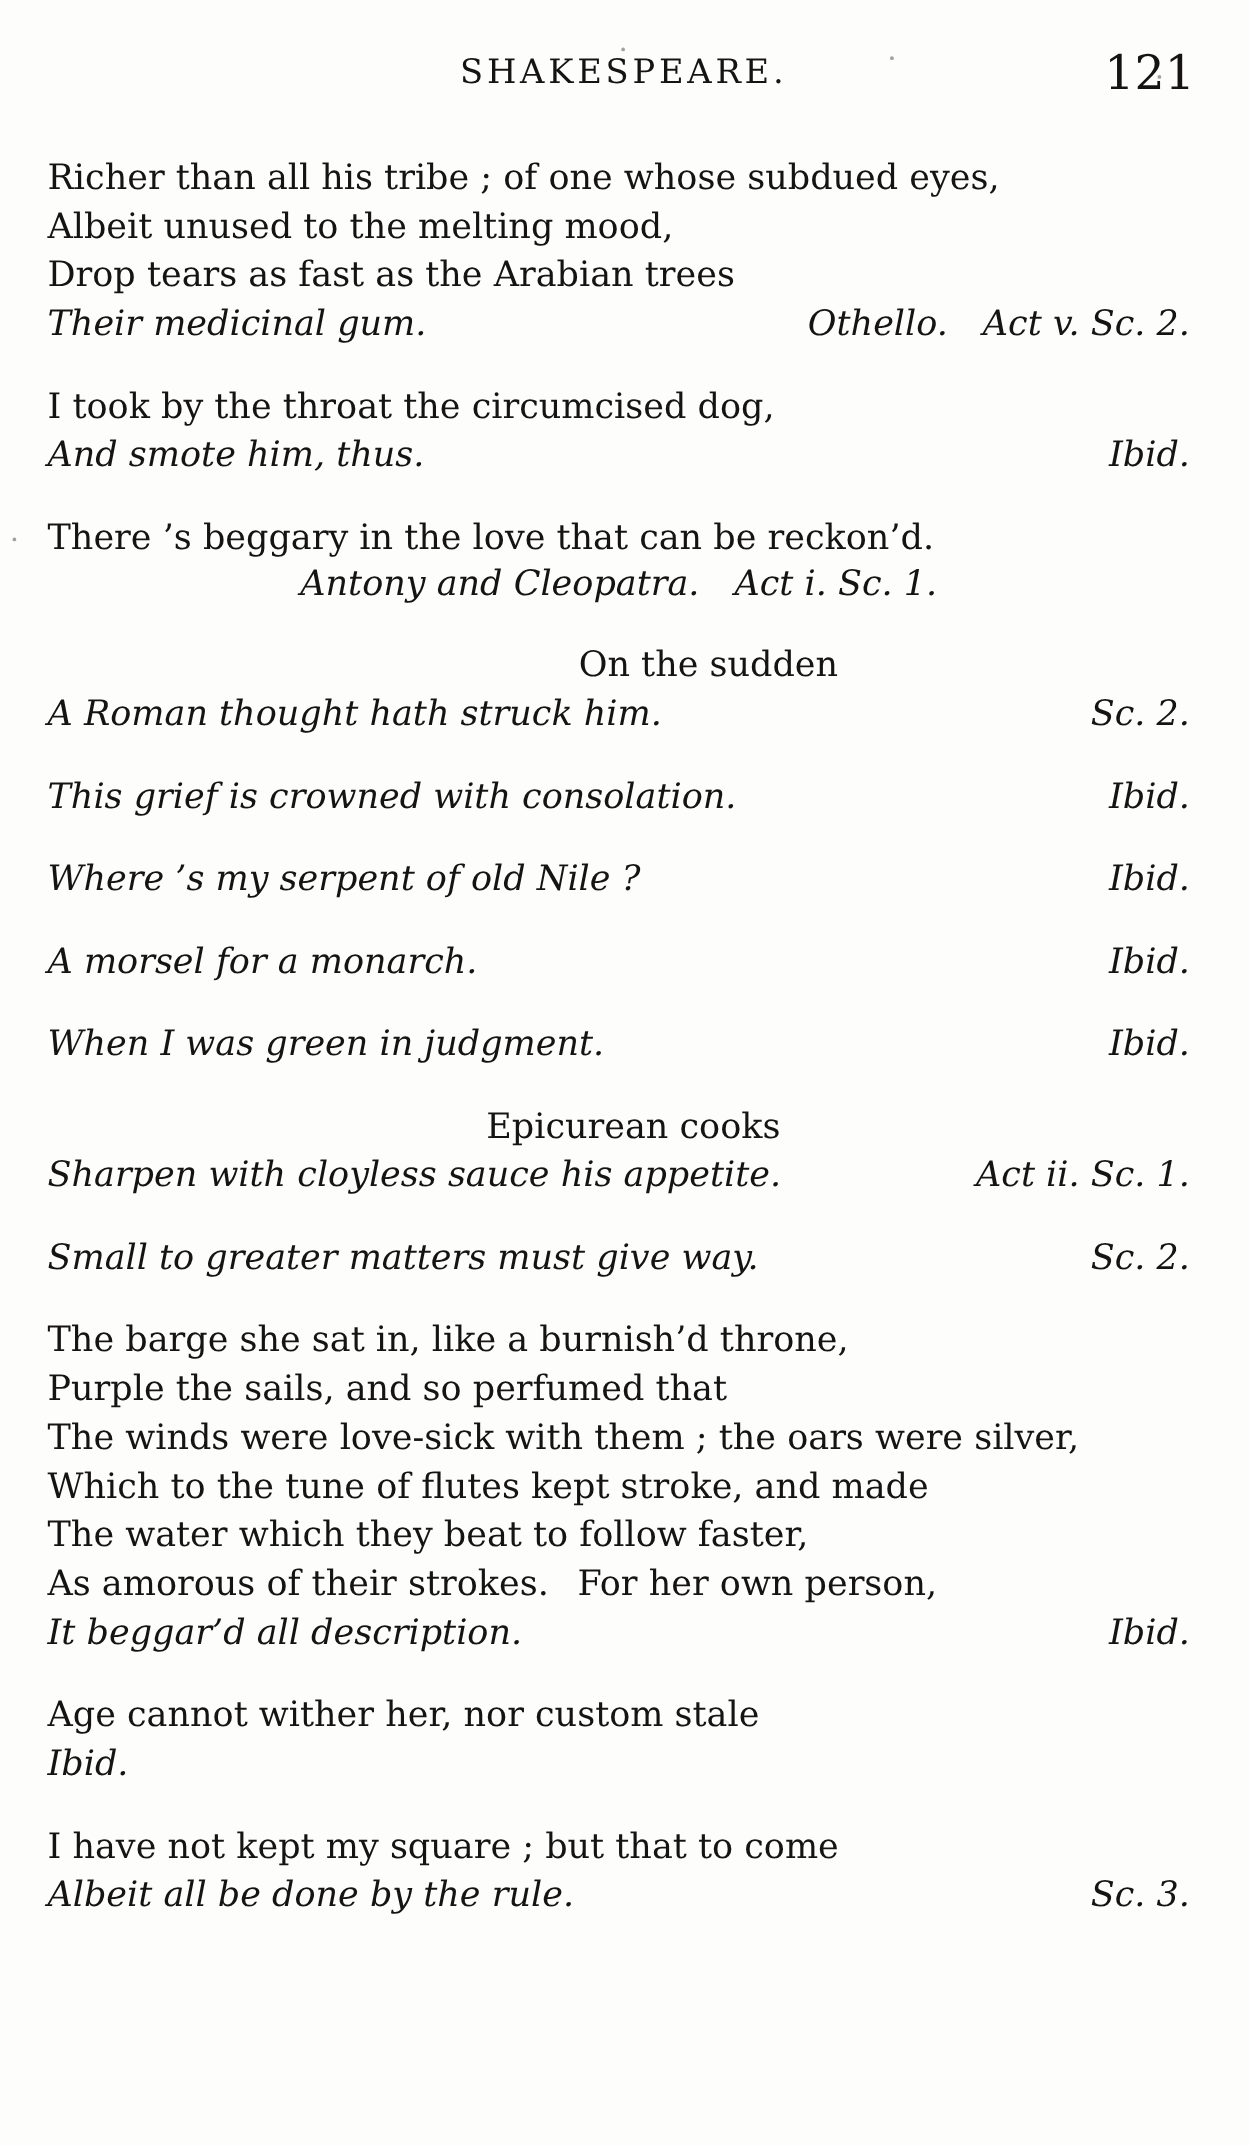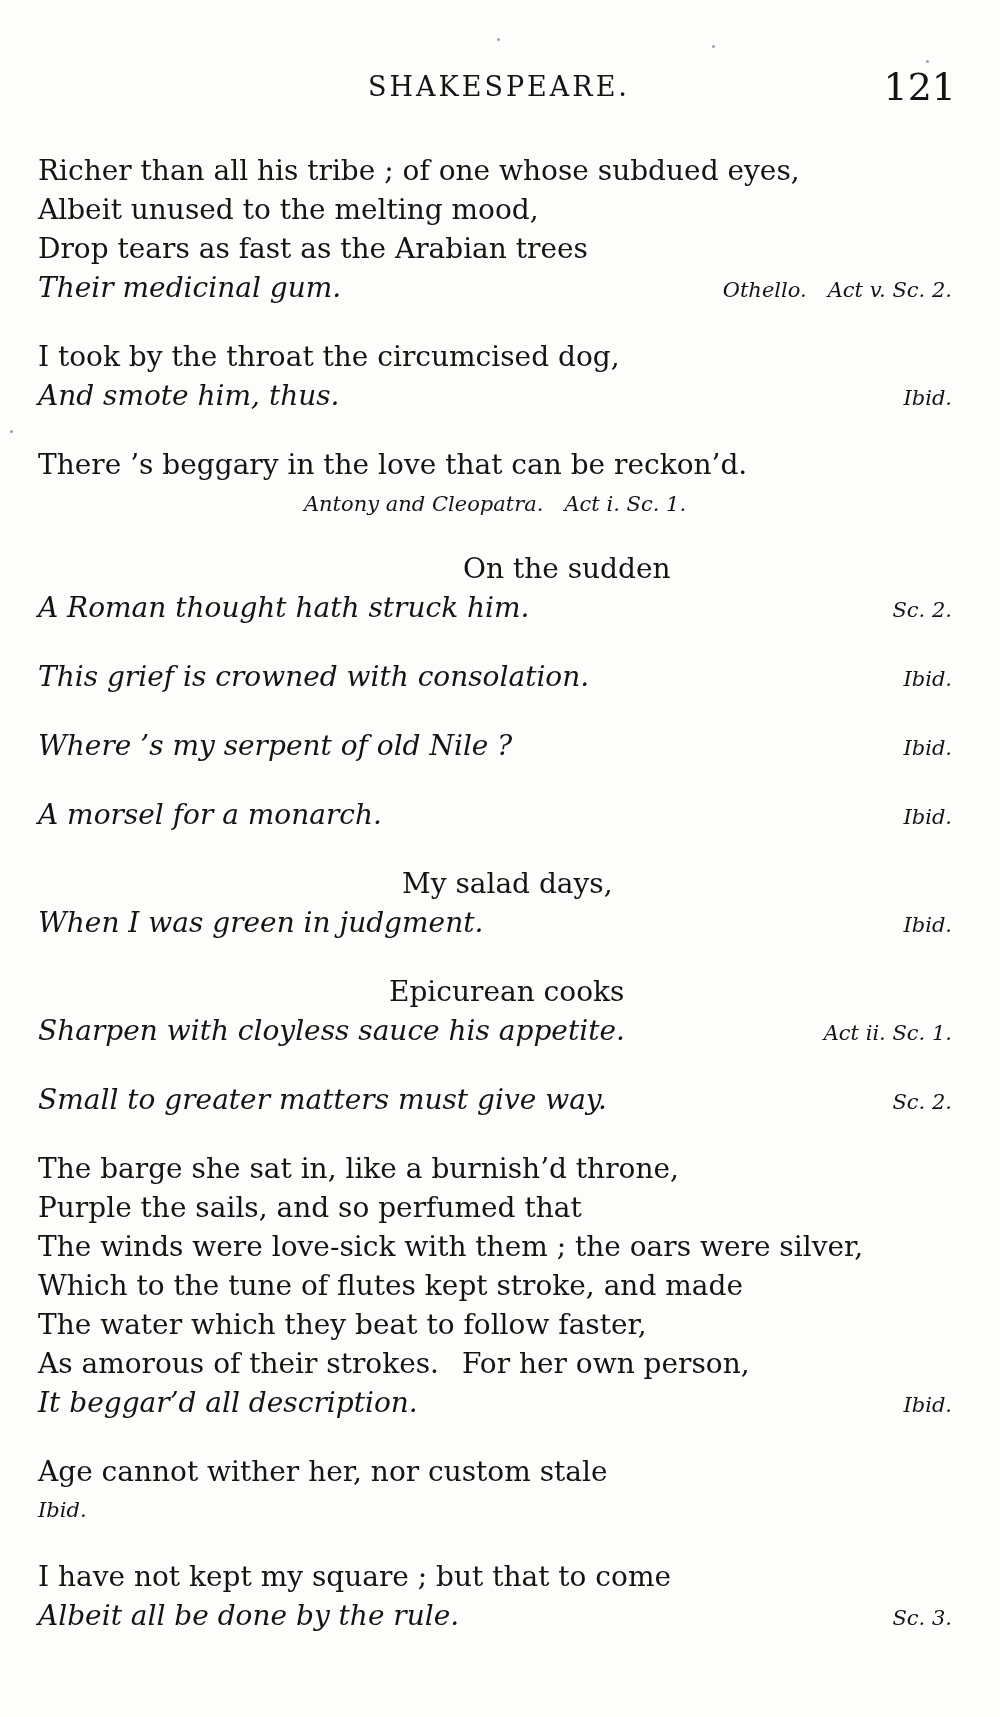--- a/index.html
+++ b/index.html
@@ -15,21 +15,20 @@
     background: #fdfdfc;
     color: #151413;
     font-family: "DejaVu Serif", "Liberation Serif", serif;
     padding: 42px 40px 0 38px;
     overflow: hidden;
   }
   .page-header {
     position: relative;
     height: 36px;
     margin-bottom: 44px;
-    margin-top: 29px;
   }
   .page-title {
     position: absolute;
     left: 0;
     right: 0;
     text-align: center;
     font-size: 27px;
     letter-spacing: 3px;
     font-weight: normal;
     white-space: pre;
@@ -53,21 +52,21 @@
     display: flex;
     justify-content: space-between;
     align-items: baseline;
   }
   .verse {
     white-space: pre;
     font-style: italic;
   }
   .cite {
     font-style: italic;
-    font-size: 21px;
+    font-size: 28px;
     white-space: pre;
     margin-right: 8px;
     flex: 0 0 auto;
   }
   .cite-line {
     text-align: center;
     line-height: 36px;
     font-size: 28px;
   }
   .lead-sudden   { padding-left: 425px; }
@@ -141,21 +140,20 @@
   </section>
 
   <section class="quote">
     <div class="line with-cite">
       <span class="verse">A morsel for a monarch.</span>
       <span class="cite">Ibid.</span>
     </div>
   </section>
 
   <section class="quote">
-    <div class="line lead-salad">My salad days,</div>
     <div class="line with-cite">
       <span class="verse">When I was green in judgment.</span>
       <span class="cite">Ibid.</span>
     </div>
   </section>
 
   <section class="quote">
     <div class="line lead-epicure">Epicurean cooks</div>
     <div class="line with-cite">
       <span class="verse">Sharpen with cloyless sauce his appetite.</span>

